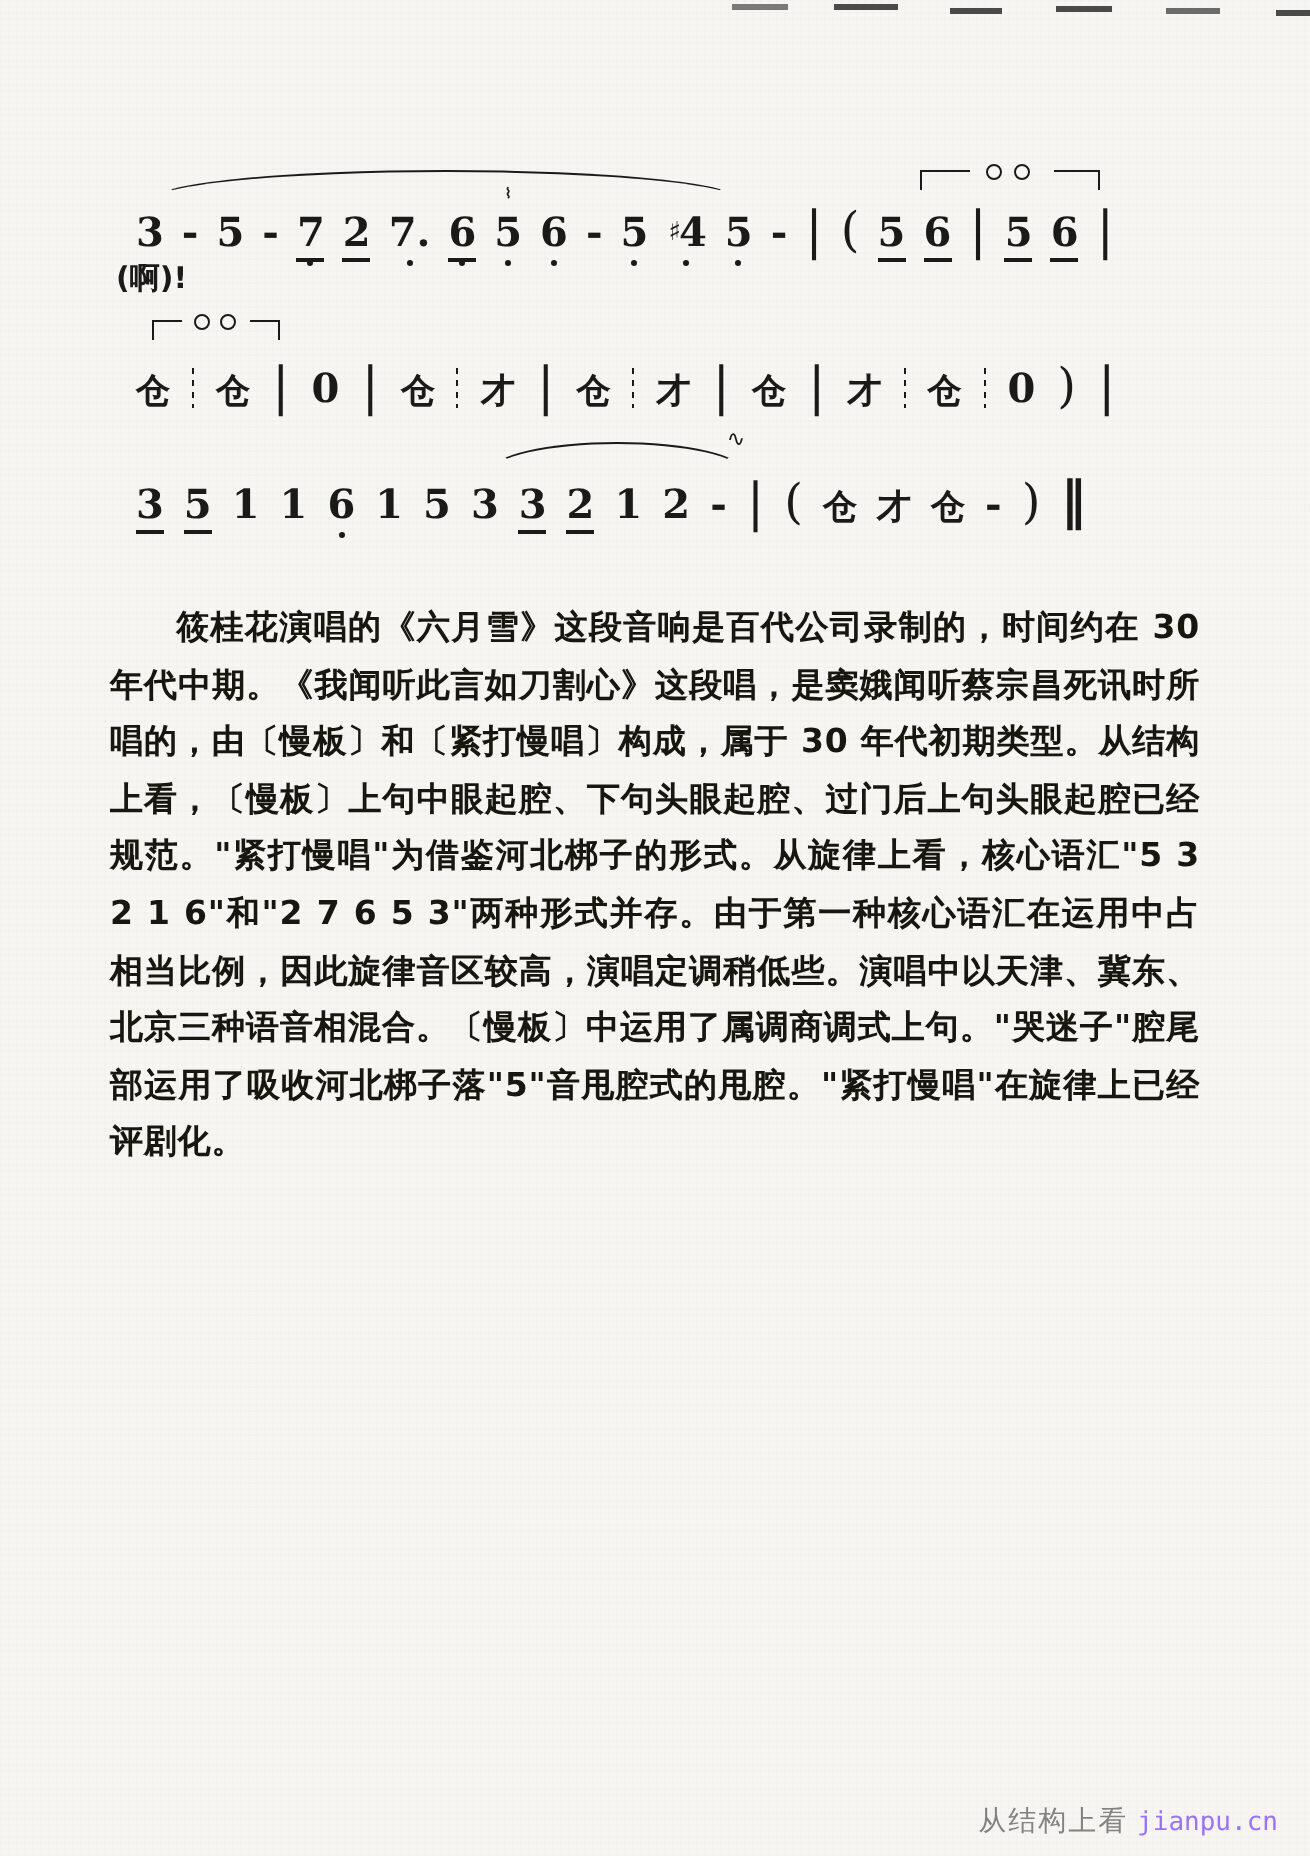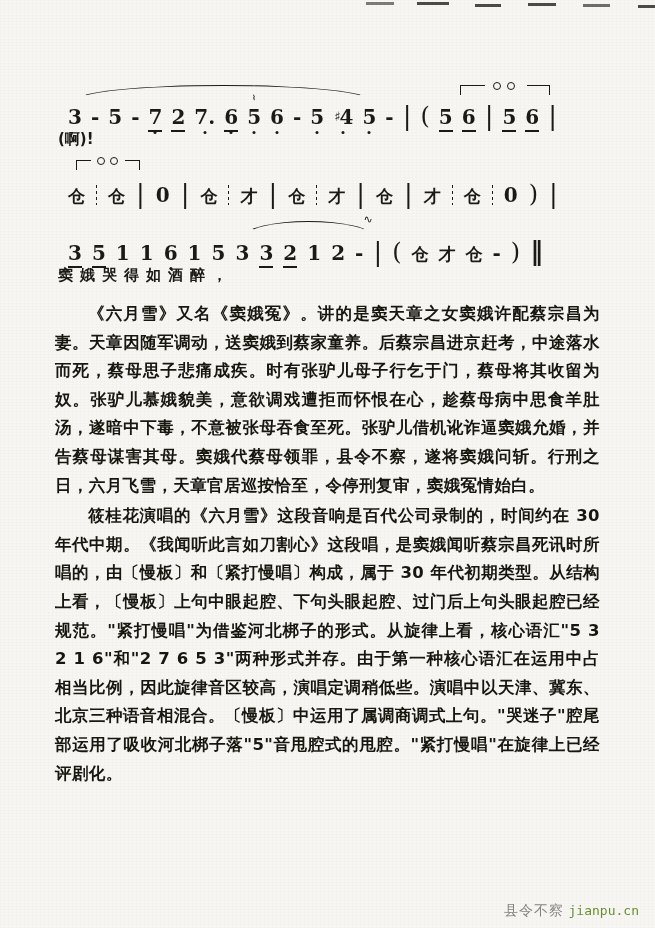--- a/index.html
+++ b/index.html
@@ -199,21 +199,21 @@
   .watermark {
     position: absolute;
     right: 16px;
     bottom: 8px;
     font-size: 14px;
     font-family: "DejaVu Sans", "Liberation Sans", sans-serif;
     white-space: nowrap;
     opacity: .85;
   }
   .wm-cn { color: #6f6f6f; letter-spacing: 1px; }
-  .wm-url { color: #4d7c0f; font-family: "DejaVu Sans Mono", "Liberation Mono", monospace; font-size: 13px; }
+  .wm-url { color: #8b5cf6; font-family: "DejaVu Sans Mono", "Liberation Mono", monospace; font-size: 13px; }
 </style>
 </head>
 <body>
 
 <div class="paper-grain"></div>
 
 <div class="page">
 
   <div class="edge-marks">
     <div class="edge-mark" style="left:366px; top:2px; width:28px; background:#7a7a78;"></div>
@@ -315,28 +315,26 @@
           <span class="tok dash" style="margin-right: 10px;"><span>-</span></span>
           <span class="tok bar" style="margin-right: 10px;"><span>|</span></span>
           <span class="tok paren" style="margin-right: 10px;"><span>(</span></span>
           <span class="tok perc" style="margin-right: 10px;"><span>仓</span></span>
           <span class="tok perc" style="margin-right: 10px;"><span>才</span></span>
           <span class="tok perc" style="margin-right: 10px;"><span>仓</span></span>
           <span class="tok dash" style="margin-right: 10px;"><span>-</span></span>
           <span class="tok paren" style="margin-right: 10px;"><span>)</span></span>
           <span class="tok dbar" style="margin-right: 10px;"><span>‖</span></span>
         </div>
-      <div class="lyric" style="left:58px; top:44px;">窦娥哭得如酒醉，</div>
     </div>
   </div>
 
   <div class="prose">
-    <p class="para indent">《六月雪》又名《窦娥冤》。讲的是窦天章之女窦娥许配蔡宗昌为妻。天章因随军调动，送窦娥到蔡家童养。后蔡宗昌进京赶考，中途落水而死，蔡母思子悲痛成疾。时有张驴儿母子行乞于门，蔡母将其收留为奴。张驴儿慕娥貌美，意欲调戏遭拒而怀恨在心，趁蔡母病中思食羊肚汤，遂暗中下毒，不意被张母吞食至死。张驴儿借机讹诈逼窦娥允婚，并告蔡母谋害其母。窦娥代蔡母领罪，县令不察，遂将窦娥问斩。行刑之日，六月飞雪，天章官居巡按恰至，令停刑复审，窦娥冤情始白。</p>
     <p class="para indent">筱桂花演唱的《六月雪》这段音响是百代公司录制的，时间约在 30 年代中期。《我闻听此言如刀割心》这段唱，是窦娥闻听蔡宗昌死讯时所唱的，由〔慢板〕和〔紧打慢唱〕构成，属于 30 年代初期类型。从结构上看，〔慢板〕上句中眼起腔、下句头眼起腔、过门后上句头眼起腔已经规范。"紧打慢唱"为借鉴河北梆子的形式。从旋律上看，核心语汇"5 3 2 1 6"和"2 7 6 5 3"两种形式并存。由于第一种核心语汇在运用中占相当比例，因此旋律音区较高，演唱定调稍低些。演唱中以天津、冀东、北京三种语音相混合。〔慢板〕中运用了属调商调式上句。"哭迷子"腔尾部运用了吸收河北梆子落"5"音甩腔式的甩腔。"紧打慢唱"在旋律上已经评剧化。</p>
   </div>
 
 
   <div class="watermark">
-    <span class="wm-cn">县令不察</span>
+    <span class="wm-cn">从结构上看</span>
     <span class="wm-url">jianpu.cn</span>
   </div>
 
 </div>
 
 </body></html>

